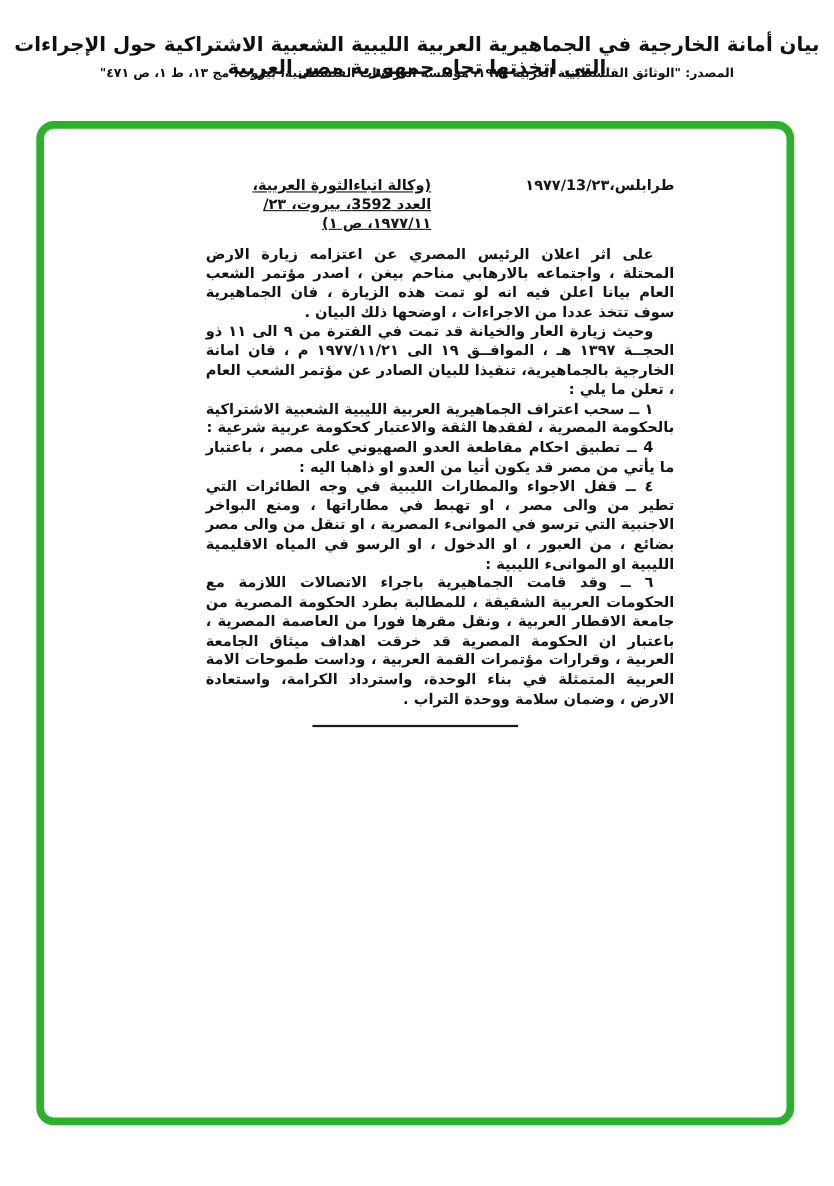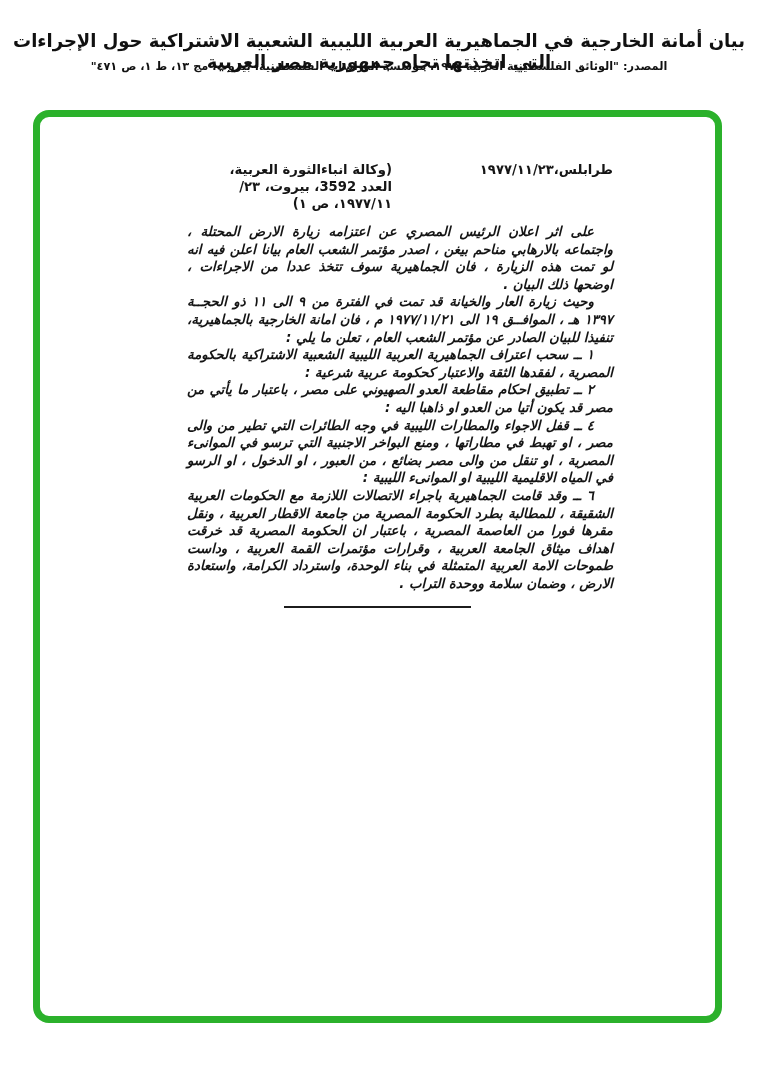--- a/index.html
+++ b/index.html
@@ -45,65 +45,64 @@
     line-height: 19.5px;
     text-align: justify;
     color: #101010;
   }
   .dateline-row {
     margin-top: 13px;
     display: flex; justify-content: space-between; align-items: flex-start;
     font-size: 13.2px; font-weight: bold; color: #151515;
   }
   .dateline { white-space: nowrap; line-height: 18px; }
-  .citation { width: 205px; line-height: 17px; }
+  .citation { width: 205px; line-height: 17px; text-decoration: underline; }
   .citation div { white-space: nowrap; }
   .citation div:nth-child(2) { padding-left: 14px; }
   .citation div:nth-child(3) { padding-left: 26px; }
 
   .body-text { margin-top: 11px; }
   .body-text p {
     font-size: 13.3px; font-weight: bold;
     line-height: 17.6px;
     text-align: justify;
     text-indent: 19px;
     color: #141414;
     margin: 0;
-    font-style: italic;
   }
   .end-rule {
     margin-top: 14px;
     margin-right: 142px;
     width: 187px; height: 0;
     border-top: 2px solid #1c1c1c;
   }
 </style>
 </head>
 <body style="background: rgb(255, 255, 255);">
 
 <div class="hdr1">بيان أمانة الخارجية في الجماهيرية العربية الليبية الشعبية الاشتراكية حول الإجراءات التي اتخذتها تجاه جمهورية مصر العربية</div>
 <div class="hdr2">المصدر:  "الوثائق الفلسطينية العربية ١٩٧٧، مؤسسة الدراسات الفلسطينية، بيروت، مج ١٣، ط ١، ص ٤٧١"</div>
 
 <div class="frame" style="border-color: rgb(43, 177, 43);"></div>
 
 <div class="doc-col">
 
 
   <div class="dateline-row">
-    <div class="dateline">طرابلس،٢٣/‏١١/‏١٩٧٧</div>
+    <div class="dateline">طرابلس،٢٣/‏13/‏١٩٧٧</div>
     <div class="citation">
       <div>(وكالة انباءالثورة العربية،</div>
       <div>العدد 3592، بيروت، ٢٣/</div>
       <div>١١/‏١٩٧٧، ص ١)</div>
     </div>
   </div>
 
   <div class="body-text">
     <p>على اثر اعلان الرئيس المصري عن اعتزامه زيارة الارض المحتلة ، واجتماعه بالارهابي مناحم بيغن ، اصدر مؤتمر الشعب العام بيانا اعلن فيه انه لو تمت هذه الزيارة ، فان الجماهيرية سوف تتخذ عددا من الاجراءات ، اوضحها ذلك البيان .</p>
     <p>وحيث زيارة العار والخيانة قد تمت في الفترة من ٩ الى ١١ ذو الحجــة ١٣٩٧ هـ ، الموافــق ١٩ الى ٢١/‏١١/‏١٩٧٧ م ، فان امانة الخارجية بالجماهيرية، تنفيذا للبيان الصادر عن مؤتمر الشعب العام ، تعلن ما يلي :</p>
     <p>١ ــ سحب اعتراف الجماهيرية العربية الليبية الشعبية الاشتراكية بالحكومة المصرية ، لفقدها الثقة والاعتبار كحكومة عربية شرعية :</p>
-    <p>٢ ــ تطبيق احكام مقاطعة العدو الصهيوني على مصر ، باعتبار ما يأتي من مصر قد يكون أتيا من العدو او ذاهبا اليه :</p>
+    <p>4 ــ تطبيق احكام مقاطعة العدو الصهيوني على مصر ، باعتبار ما يأتي من مصر قد يكون أتيا من العدو او ذاهبا اليه :</p>
     <p>٤ ــ قفل الاجواء والمطارات الليبية في وجه الطائرات التي تطير من والى مصر ، او تهبط في مطاراتها ، ومنع البواخر الاجنبية التي ترسو في الموانىء المصرية ، او تنقل من والى مصر بضائع ، من العبور ، او الدخول ، او الرسو في المياه الاقليمية الليبية او الموانىء الليبية :</p>
     <p>٦ ــ وقد قامت الجماهيرية باجراء الاتصالات اللازمة مع الحكومات العربية الشقيقة ، للمطالبة بطرد الحكومة المصرية من جامعة الاقطار العربية ، ونقل مقرها فورا من العاصمة المصرية ، باعتبار ان الحكومة المصرية قد خرقت اهداف ميثاق الجامعة العربية ، وقرارات مؤتمرات القمة العربية ، وداست طموحات الامة العربية المتمثلة في بناء الوحدة، واسترداد الكرامة، واستعادة الارض ، وضمان سلامة ووحدة التراب .</p>
   </div>
 
   <div class="end-rule"></div>
 </div>
 
 </body></html>

